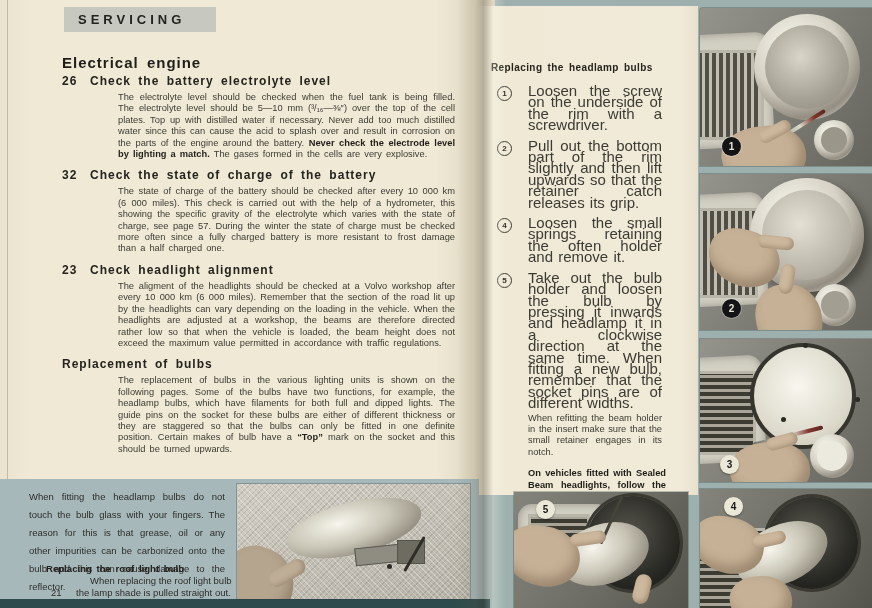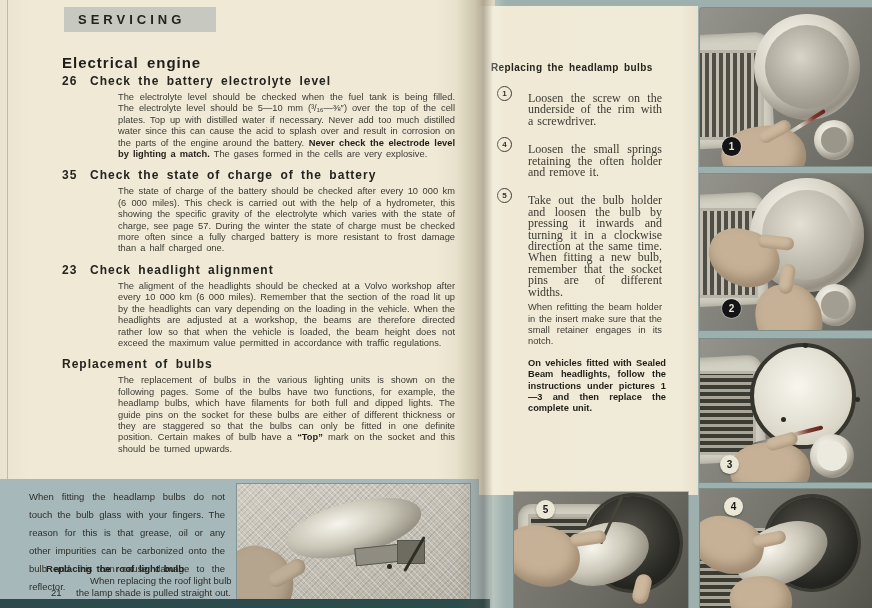--- a/index.html
+++ b/index.html
@@ -38,22 +38,22 @@
   
   .right-page{position:absolute;left:479px;top:6px;width:219px;height:489px;
               background:linear-gradient(90deg,#e3dcc6 0%,#efe9d6 8%,#f0ead8 92%,#e7e0cc 100%);}
   .right-content{position:absolute;left:12px;top:56px;width:196px;}
   .right-heading{margin:0 0 12px 0;font-size:10px;font-weight:bold;color:#25241e;
                  letter-spacing:.4px;word-spacing:2px;}
   .step{display:flex;margin-bottom:9px;}
   .step-circle{flex:none;width:13px;height:13px;margin:1px 0 0 6px;border:1.2px solid #3c3b33;
                border-radius:50%;font-size:8px;line-height:13px;text-align:center;
                color:#2e2d26;font-weight:bold;box-sizing:content-box;}
-  .step-text{margin:8px 0 0 16px;width:134px;font-size:12px;line-height:11.4px;text-align:justify;
-             color:#3c3b33;word-spacing:1px;font-family:Liberation Serif, serif;}
+  .step-text{margin:0 0 0 16px;width:134px;font-size:15px;line-height:11.4px;text-align:justify;
+             color:#3c3b33;word-spacing:1px;}
   .cont-note{margin:-5px 0 0 37px;width:134px;font-size:9.3px;line-height:11.4px;text-align:justify;
              color:#3c3b33;word-spacing:1px;}
   .sealed-note{margin:10px 0 0 37px;width:138px;font-size:9.3px;line-height:11.4px;text-align:justify;
                color:#201e18;font-weight:bold;word-spacing:1px;}
 
   
   .gutter{position:absolute;left:456px;top:0;width:50px;height:608px;pointer-events:none;z-index:5;
           background:linear-gradient(90deg,rgba(100,88,60,0) 0%,rgba(100,88,60,.16) 38%,
                      rgba(70,62,45,.30) 55%,rgba(255,252,240,.28) 74%,rgba(100,88,60,0) 100%);}
 
@@ -119,21 +119,21 @@
       <div class="sect">
         <div class="sect-head">
           <span class="sect-num">26</span>
           <span class="sect-title">Check the battery electrolyte level</span>
         </div>
         <p class="sect-body"><span class="seg">The electrolyte level should be checked when the fuel tank is being filled. The electrolyte level should be 5—10 mm (³/₁₆—⅜″) over the top of the cell plates. Top up with distilled water if necessary. Never add too much distilled water since this can cause the acid to splash over and result in corrosion on the parts of the engine around the battery. </span><span class="seg bseg">Never check the electrode level by lighting a match.</span><span class="seg"> The gases formed in the cells are very explosive.</span></p>
       </div>
 
       <div class="sect">
         <div class="sect-head">
-          <span class="sect-num">35</span>
+          <span class="sect-num">32</span>
           <span class="sect-title">Check the state of charge of the battery</span>
         </div>
         <p class="sect-body"><span class="seg">The state of charge of the battery should be checked after every 10 000 km (6 000 miles). This check is carried out with the help of a hydrometer, this showing the specific gravity of the electrolyte which varies with the state of charge, see page 57. During the winter the state of charge must be checked more often since a fully charged battery is more resistant to frost damage than a half charged one.</span></p>
       </div>
 
       <div class="sect">
         <div class="sect-head">
           <span class="sect-num">23</span>
           <span class="sect-title">Check headlight alignment</span>
         </div>
@@ -171,30 +171,34 @@
   <div class="right-page">
     <div class="right-content">
       <h2 class="right-heading">Replacing the headlamp bulbs</h2>
       <div class="steps">
 
           <div class="step">
             <span class="step-circle">1</span>
             <p class="step-text">Loosen the screw on the underside of the rim with a screwdriver.</p>
           </div>
 
+          <div class="step">
+            <span class="step-circle">2</span>
+            <p class="step-text">Pull out the bottom part of the rim slightly and then lift upwards so that the retainer catch releases its grip.</p>
+          </div>
 
 
           <div class="step">
             <span class="step-circle">4</span>
             <p class="step-text">Loosen the small springs retaining the often holder and remove it.</p>
           </div>
 
           <div class="step">
             <span class="step-circle">5</span>
-            <p class="step-text">Take out the bulb holder and loosen the bulb by pressing it inwards and turning it in a clockwise direction at the same time. When fitting a new bulb, remember that the socket pins are of different widths.</p>
+            <p class="step-text">Take out the bulb holder and loosen the bulb by pressing it inwards and headlamp it in a clockwise direction at the same time. When fitting a new bulb, remember that the socket pins are of different widths.</p>
           </div>
         </div>
       <p class="cont-note">When refitting the beam holder in the insert make sure that the small retainer engages in its notch.</p>
       <p class="sealed-note">On vehicles fitted with Sealed Beam headlights, follow the instructions under pictures 1—3 and then replace the complete unit.</p>
     </div>
   </div>
 
   <div class="photo ph1">
     <div class="ph-bg bg-car"></div>
     <div class="grille-wrap" style="left:-28px;top:26px;width:100px;height:114px;transform:rotate(-3deg);"></div>

